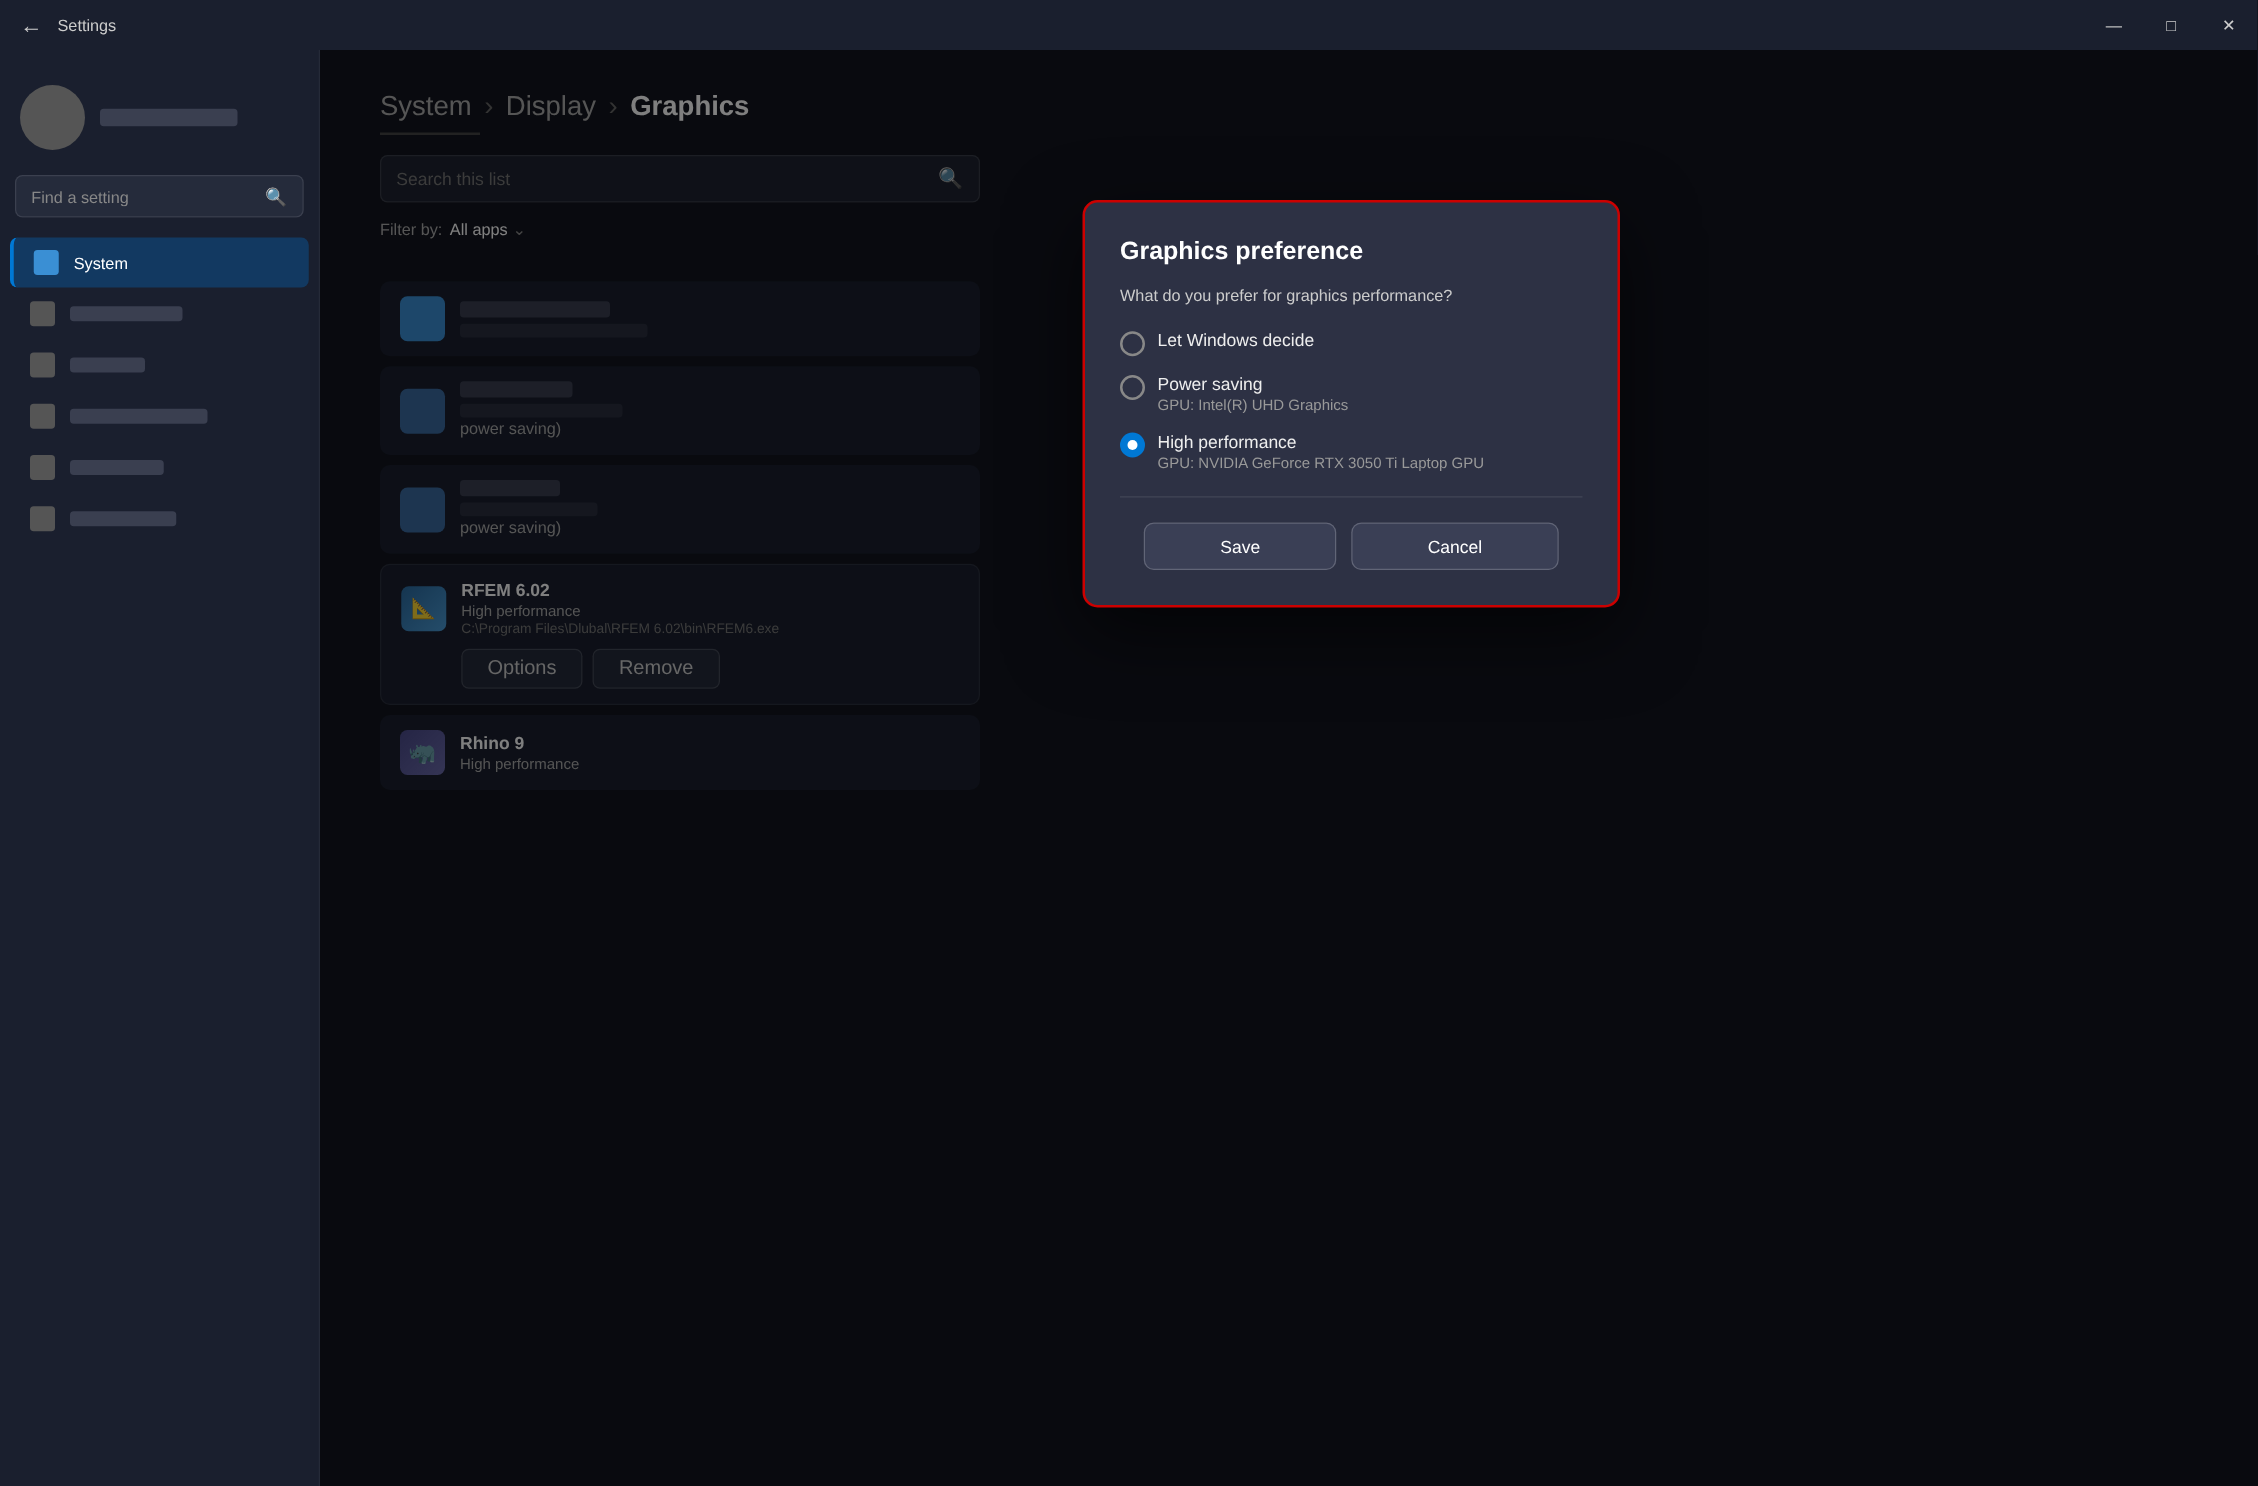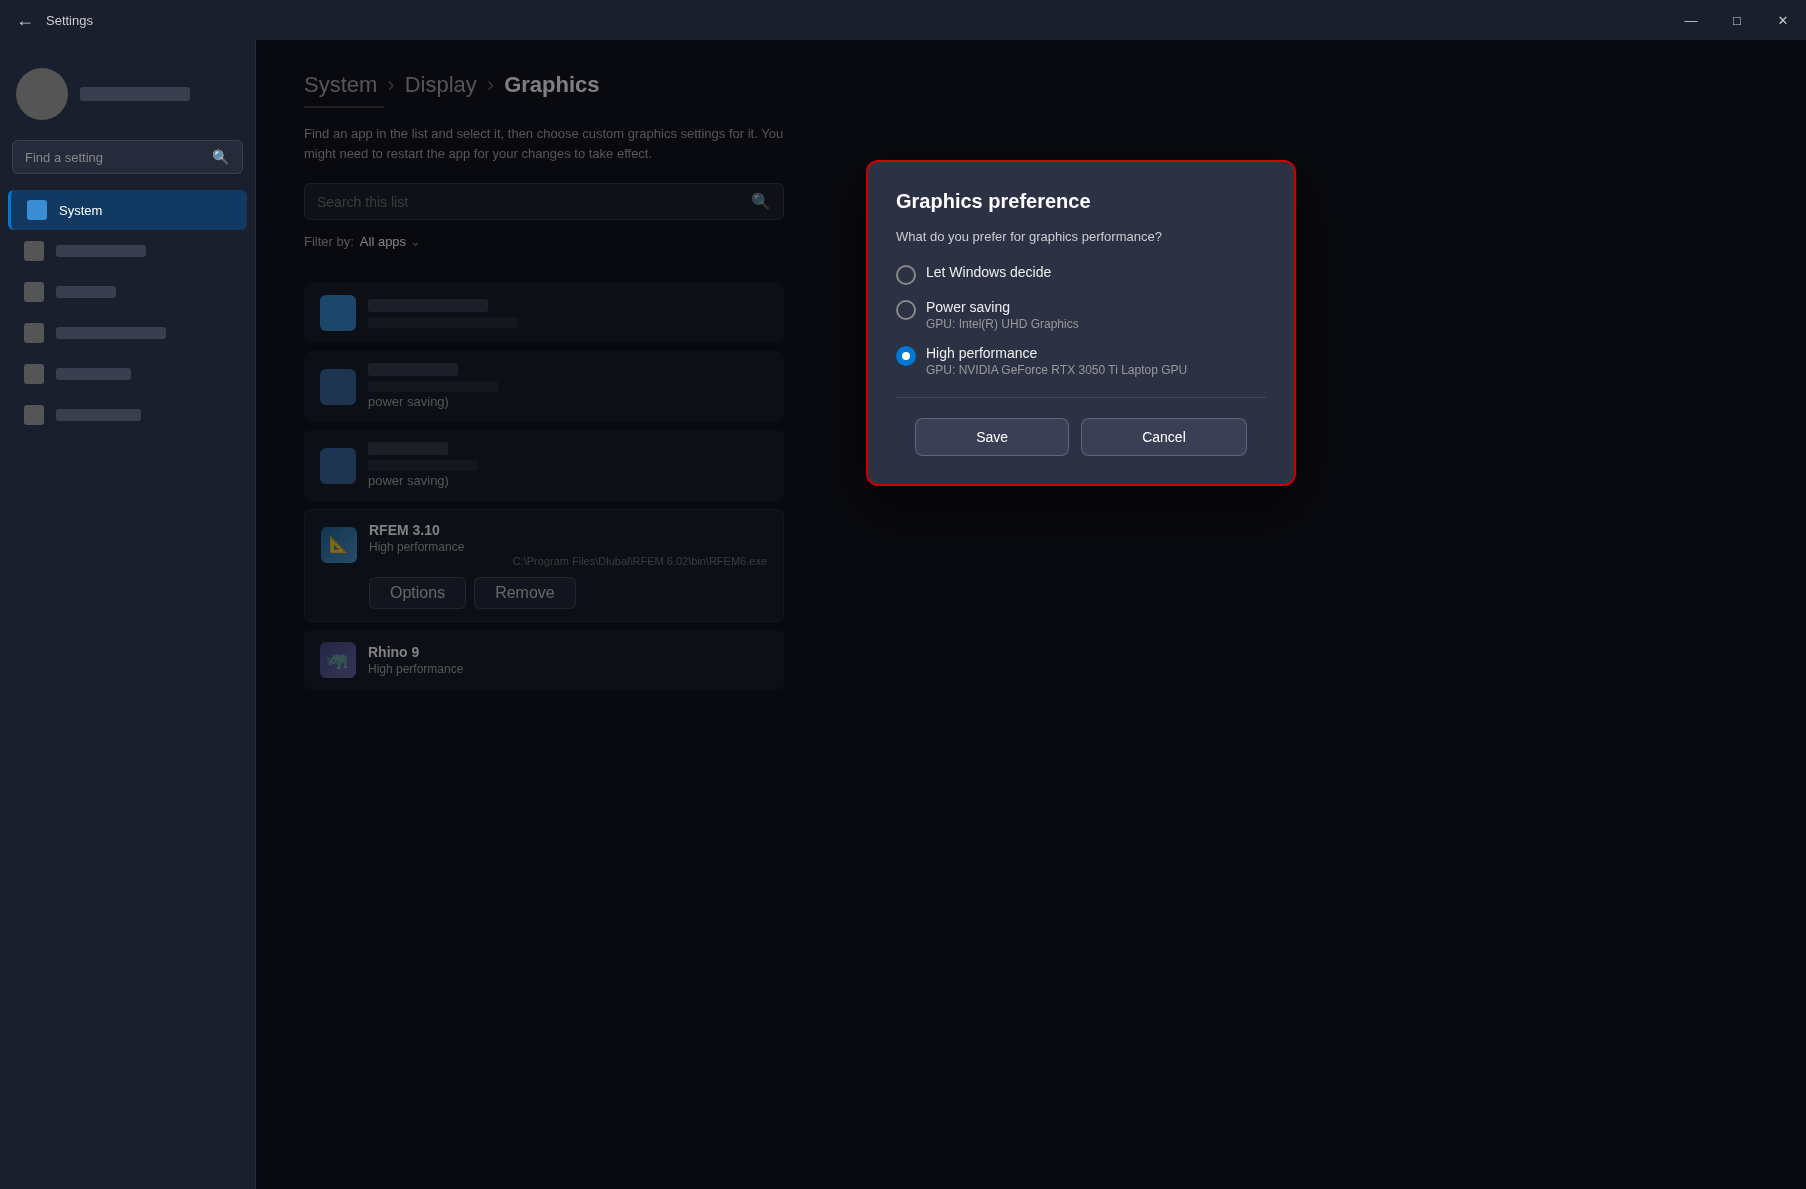--- a/index.html
+++ b/index.html
@@ -235,21 +235,21 @@
       border-radius: 3px;
       width: 150px;
     }
 
     
     .app-list-item.visible {
       border: 1px solid rgba(255,255,255,0.08);
     }
     .app-name { font-size: 14px; font-weight: 600; color: #fff; margin-bottom: 2px; }
     .app-perf { font-size: 12px; color: #aaa; margin-bottom: 1px; }
-    .app-path { font-size: 11px; color: #777; text-align: right; }
+    .app-path { font-size: 11px; color: #777; }
 
     .app-actions {
       display: flex;
       gap: 8px;
       margin-top: 10px;
       margin-left: 48px;
     }
     .action-btn {
       padding: 6px 20px;
       background: #252b3b;
@@ -441,21 +441,20 @@
 
     <div class="breadcrumb">
       <span>System</span>
       <span class="sep">›</span>
       <span>Display</span>
       <span class="sep">›</span>
       <span class="current">Graphics</span>
     </div>
     <div class="breadcrumb-underline"></div>
 
-    <p class="description">Find an app in the list and select it, then choose custom graphics settings for it. You might need to restart the app for your changes to take effect.</p>
 
     <div class="search-bar">
       <input type="text" placeholder="Search this list" style="">
       <span>🔍</span>
     </div>
 
     <div class="filter-bar">
       <span class="filter-label">Filter by:</span>
       <span class="filter-value">All apps</span>
       <span class="chevron">⌄</span>
@@ -484,21 +483,21 @@
         <div class="app-name-blur" style="width:80px;"></div>
         <div class="app-sub-blur" style="width:110px;"></div>
         <span class="power-text">power saving)</span>
       </div>
     </div>
 
     <div class="app-list-item visible" style="flex-direction: column; align-items: flex-start;">
       <div style="display:flex; align-items:center; width:100%;">
         <div class="app-icon" style="background:linear-gradient(135deg,#2a6aa0,#4a9ad4); display:flex; align-items:center; justify-content:center; font-size:16px;">📐</div>
         <div class="app-info">
-          <div class="app-name">RFEM 3.10</div>
+          <div class="app-name">RFEM 6.02</div>
           <div class="app-perf">High performance</div>
           <div class="app-path">C:\Program Files\Dlubal\RFEM 6.02\bin\RFEM6.exe</div>
         </div>
       </div>
       <div class="app-actions">
         <button class="action-btn">Options</button>
         <button class="action-btn">Remove</button>
       </div>
     </div>
 

